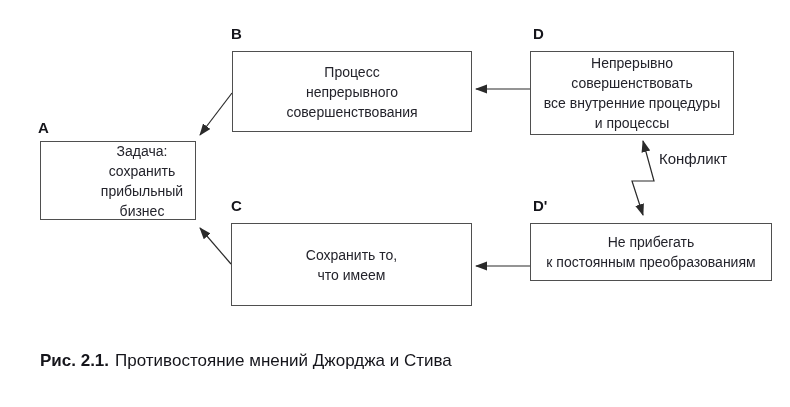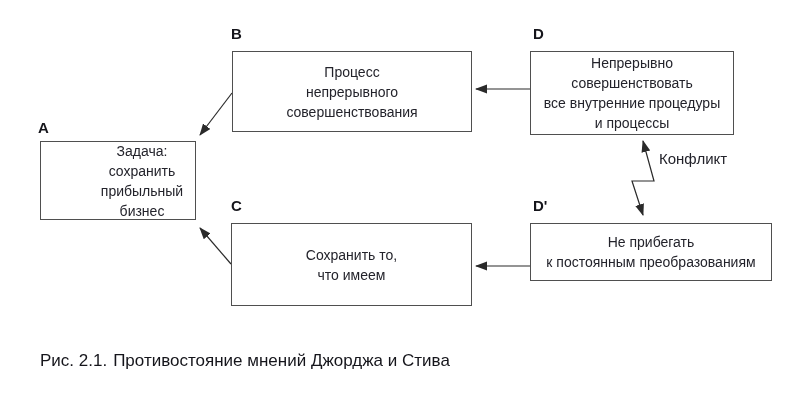--- a/index.html
+++ b/index.html
@@ -64,21 +64,21 @@
   }
   .caption {
     position: absolute;
     left: 40px;
     top: 351px;
     font-size: 17px;
     color: #15151b;
     white-space: nowrap;
   }
   .caption .cap-number {
-    font-weight: normal;
+    font-weight: bold;
     font-style: normal;
     margin-right: 6px;
   }
   .caption .cap-text {
   }
 </style>
 </head>
 <body>
 
 <div class="canvas">

